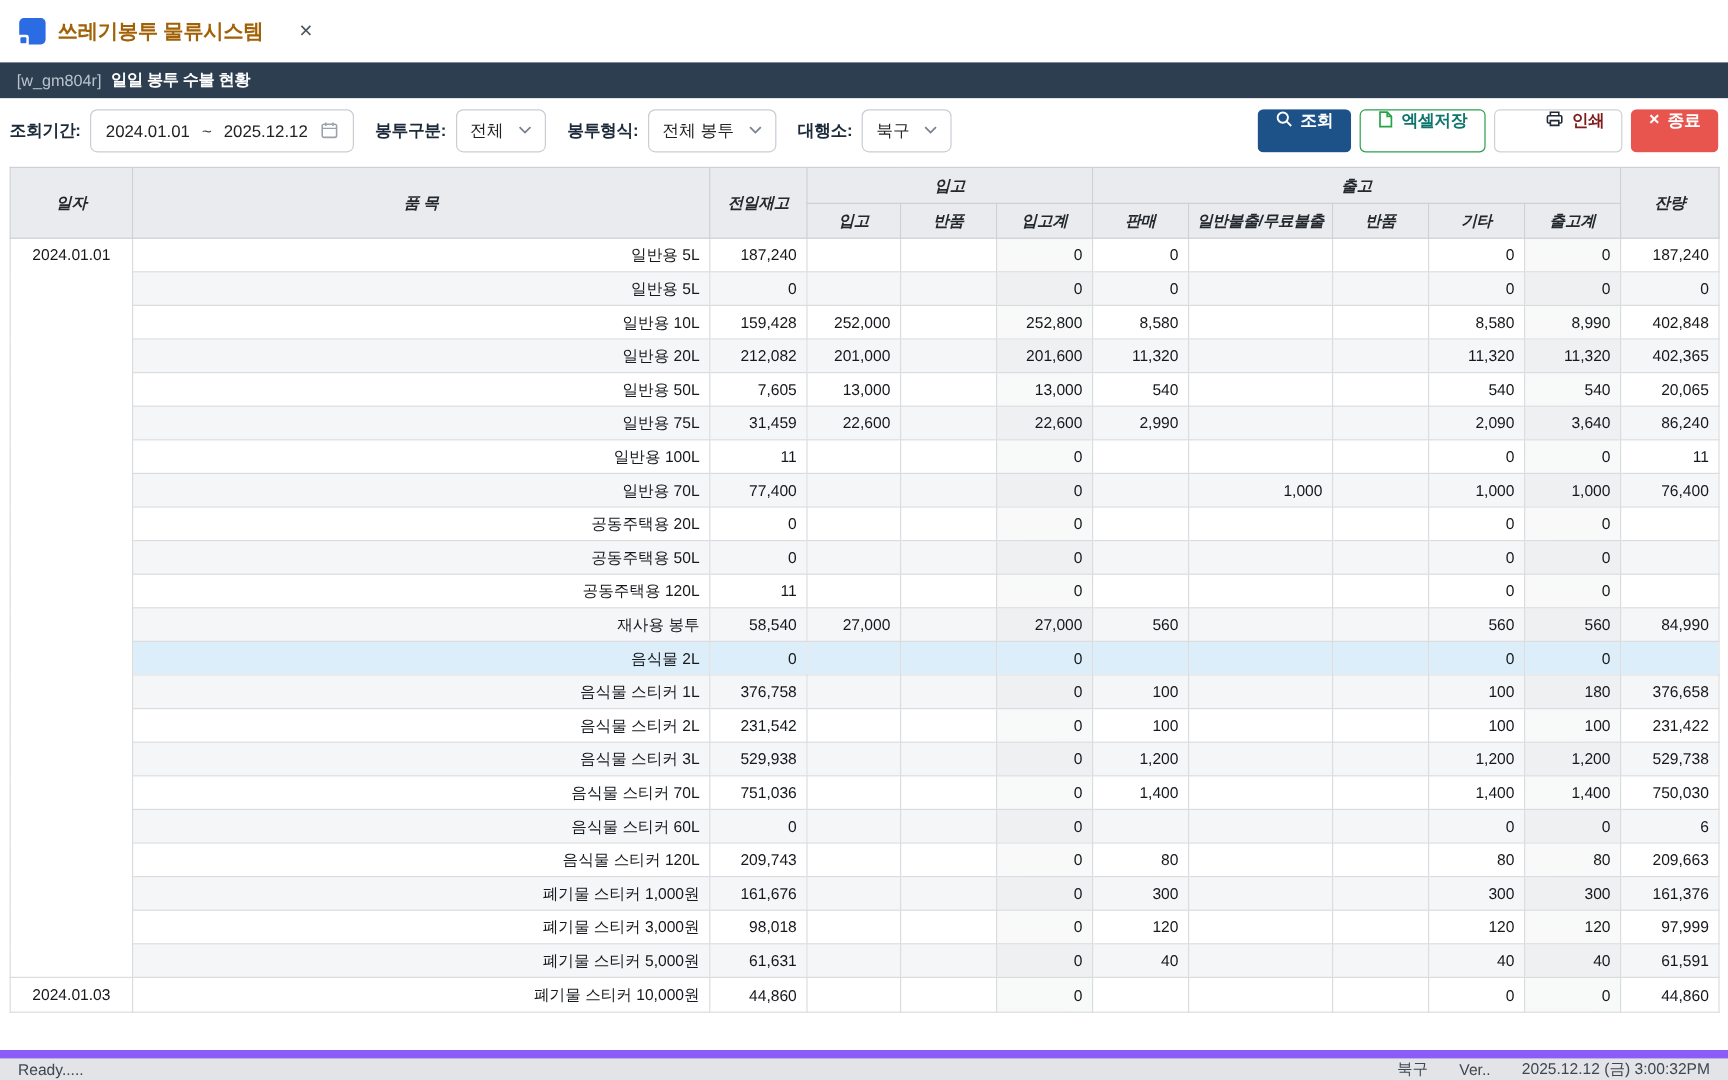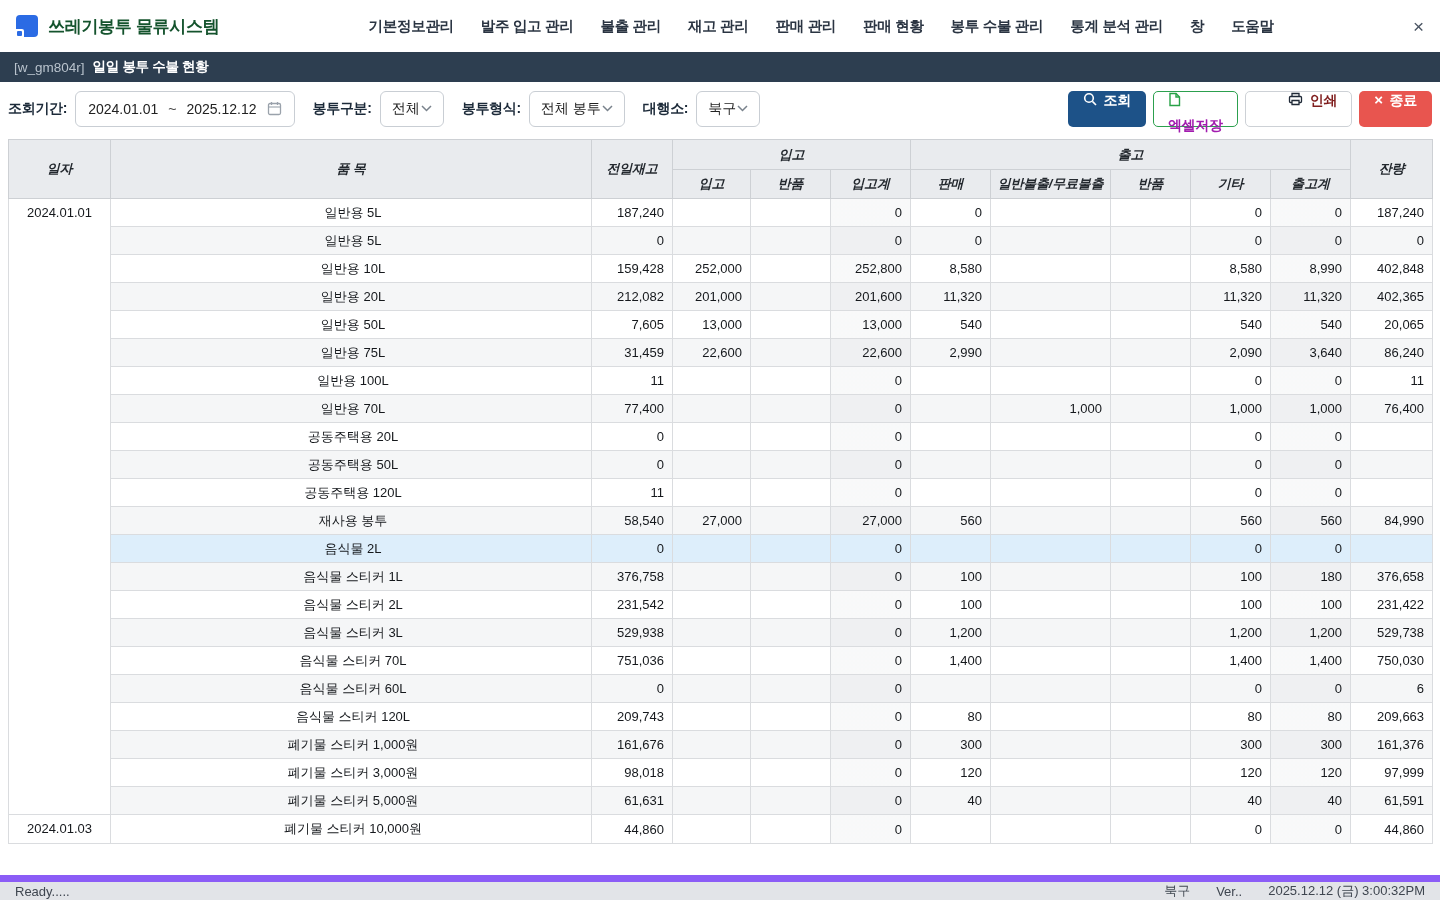--- a/index.html
+++ b/index.html
@@ -8,89 +8,77 @@
     font-family: "Liberation Sans", "DejaVu Sans", sans-serif;
     background:#ffffff; color:#1b2430; overflow:hidden; position:relative;
   }
 
   
   .topbar { height:52px; display:flex; align-items:center; padding:0 16px; background:#fff; }
   .brand { display:flex; align-items:center; gap:10px; }
   .logo { width:22px; height:22px; background:#2b6be4; border-radius:4px; position:relative; flex:0 0 auto; }
   .logo::after { content:""; position:absolute; left:-2px; bottom:-2px; width:10px; height:10px; background:#fff; border-radius:2px; }
   .logo::before { content:""; position:absolute; left:1px; bottom:1px; width:5px; height:5px; background:#2b6be4; border-radius:1px; z-index:1; }
-  .app-title { font-size:17px; font-weight:bold; color:#14532d; letter-spacing:-0.3px; }
+  .app-title { font-size:17px; font-weight:bold; color:#a16207; letter-spacing:-0.3px; }
   .menu { flex:1; display:flex; justify-content:center; gap:27px; margin-left:40px; }
   .menu-item { font-size:14.5px; font-weight:600; color:#2a3442; letter-spacing:-0.3px; cursor:default; white-space:nowrap; }
   .win-close { margin-left:30px; font-size:19px; color:#4b5563; line-height:1; cursor:default; }
 
   
   .titlebar { height:30px; background:#2d3e50; display:flex; align-items:center; padding:0 14px; gap:8px; }
   .win-id { color:#b9c3cd; font-size:13.5px; }
   .win-title { color:#ffffff; font-size:13.5px; font-weight:bold; letter-spacing:-0.3px; }
 
   
   .filterbar { height:53px; display:flex; align-items:center; padding:0 8px; background:#fff; }
   .f-label { font-size:14px; font-weight:bold; color:#1c2a39; letter-spacing:-0.3px; margin:0 8px 0 18px; white-space:nowrap; }
   .f-label.first { margin-left:0; }
   .control { height:36px; background:#fff; border:1px solid #c9ced4; border-radius:6px;
-             display:flex; align-items:center; padding:0 11px; gap:1px; font-size:14px; color:#222; white-space:nowrap; }
+             display:flex; align-items:center; padding:0 11px; gap:12px; font-size:14px; color:#222; white-space:nowrap; }
   .daterange { gap:10px; padding:0 12px; }
   .tilde { color:#444; }
   .chev svg, .cal svg { display:block; }
   .toolbar { margin-left:auto; display:flex; gap:7px; padding-right:0; }
   .btn { height:36px; border-radius:5px; padding:0 14px; font-size:14px; font-weight:600; letter-spacing:-0.3px;
          display:flex; gap:7px; border:1px solid transparent; background:#fff; cursor:default; white-space:nowrap; }
   .btn-search { background:#1d5288; color:#fff; }
-  .btn-excel  { border-color:#2ca04e; color:#a21caf;flex-direction:column; }
+  .btn-excel  { border-color:#2ca04e; color:#0f766e; }
   .btn-print  { border-color:#cdd1d6; color:#7f1d1d;padding-left:42px; }
   .btn-quit   { background:#e8554f; color:#fff; }
   .btn .x-glyph { font-weight:bold; font-size:15px; line-height:1; }
 
   
   .grid-wrap { margin:4px 8px 0 8px; }
   table { border-collapse:collapse; table-layout:fixed; width:1424px; }
   thead th { background:#e9ebee; border:1px solid #cdd0d4; font-size:13px; font-weight:bold; color:#23282e;
              text-align:center; letter-spacing:-0.2px;font-style:italic; }
   thead tr:first-child th { height:30px; }
   thead tr:last-child  th { height:29px; }
   tbody td { border:1px solid #dadcdf; height:28px; font-size:13px; color:#15181c; padding:0 8px;
              overflow:hidden; white-space:nowrap; }
   tbody tr:nth-child(even) td { background-color:#f5f6f7; }
   tbody td.calc { background-image:linear-gradient(rgba(100,110,125,0.045),rgba(100,110,125,0.045)); }
   tbody tr.selected td { background-color:#ddeefb; background-image:none;margin-left:42px; }
   td.c-date { text-align:center; vertical-align:top; line-height:28px; background:#fff; }
-  td.c-item { text-align:center; padding-left:12px; }
+  td.c-item { text-align:right; padding-left:12px; }
   td.c-num  { text-align:right; }
 
   
   .statusbar { position:absolute; left:0; bottom:0; width:1440px; height:25px; background:#e2e4e8;
                border-top:7px solid #8b5cf6; display:flex; align-items:center; padding:0 15px; font-size:13px; color:#3f4650; }
   .status-right { margin-left:auto; display:flex; gap:26px; align-items:center; }
 </style>
 </head>
 <body>
 
 <div class="topbar">
   <div class="brand">
     <div class="logo"></div>
     <div class="app-title">쓰레기봉투 물류시스템</div>
   </div>
-  <div class="menu">
-      <div class="menu-item">기본정보관리</div>
-      <div class="menu-item">발주 입고 관리</div>
-      <div class="menu-item">불출 관리</div>
-      <div class="menu-item">재고 관리</div>
-      <div class="menu-item">판매 관리</div>
-      <div class="menu-item">판매 현황</div>
-      <div class="menu-item">봉투 수불 관리</div>
-      <div class="menu-item">통계 분석 관리</div>
-      <div class="menu-item">창</div>
-      <div class="menu-item">도움말</div>
-    </div>
   <div class="win-close">×</div>
 </div>
 
 <div class="titlebar">
   <span class="win-id">[w_gm804r]</span>
   <span class="win-title">일일 봉투 수불 현황</span>
 </div>
 
 <div class="filterbar">
   <span class="f-label first">조회기간:</span>

